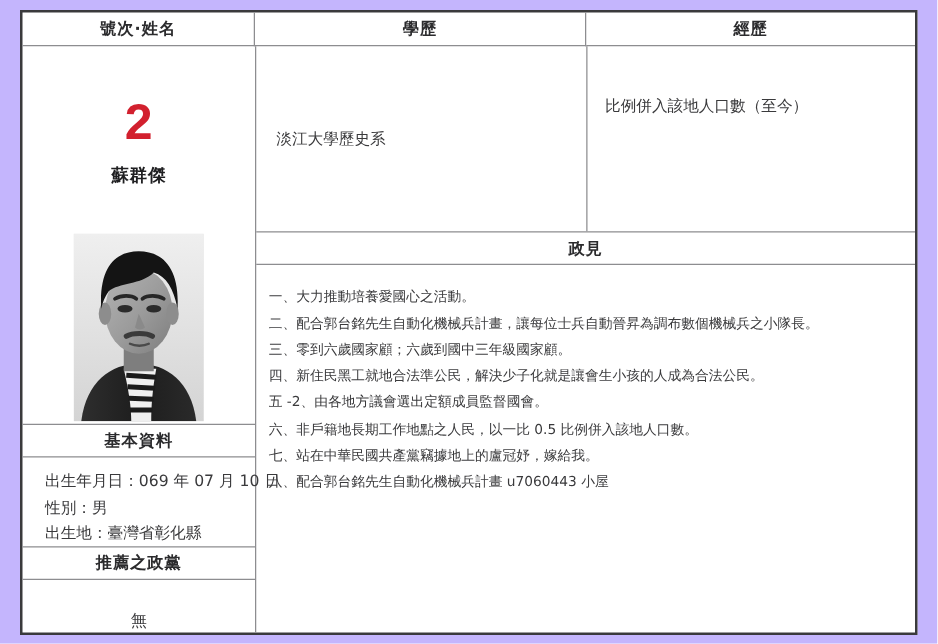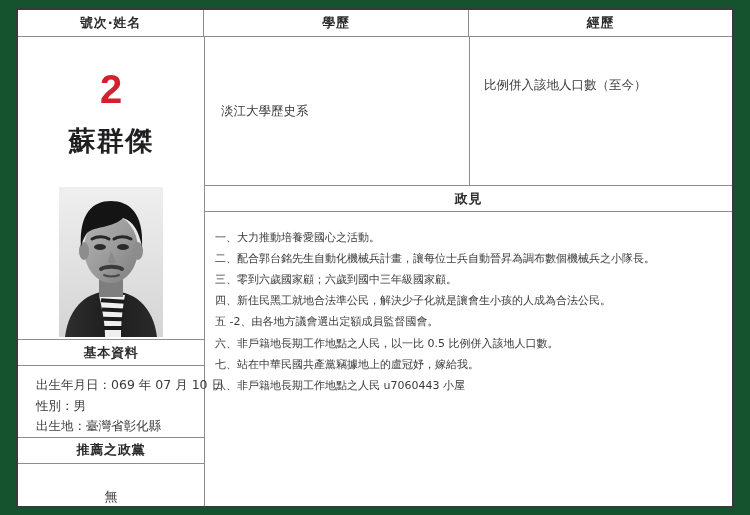--- a/index.html
+++ b/index.html
@@ -13,21 +13,21 @@
     height: 515px;
     font-family: "DejaVu Sans", "Liberation Sans", sans-serif;
     color: #333333;
     overflow: hidden;
   }
 
   .sheet {
     position: relative;
     width: 750px;
     height: 515px;
-    background: #14532d;
+    background: #c4b5fd;
   }
 
   
   .bulletin {
     position: absolute;
     left: 16px;
     top: 8px;
     width: 718px;
     height: 500px;
     box-sizing: border-box;
@@ -88,21 +88,21 @@
   }
   .cand-number {
     font-size: 40px;
     font-weight: bold;
     line-height: 1;
     color: #d2202e;
     font-family: "Liberation Sans", "DejaVu Sans", sans-serif;
   }
   .cand-name {
     margin-top: 14px;
-    font-size: 27px;
+    font-size: 14px;
     font-weight: bold;
     letter-spacing: .05em;
     color: #1f1f21;
   }
 
   .photo-block {
     height: 158px;
     display: flex;
     align-items: flex-start;
     justify-content: center;
@@ -317,19 +317,19 @@
         <div class="policy-head">政見</div>
 
         <div class="policy-body">
           <div class="policy-line">一、大力推動培養愛國心之活動。</div>
           <div class="policy-line">二、配合郭台銘先生自動化機械兵計畫，讓每位士兵自動晉昇為調布數個機械兵之小隊長。</div>
           <div class="policy-line">三、零到六歲國家顧；六歲到國中三年級國家顧。</div>
           <div class="policy-line">四、新住民黑工就地合法準公民，解決少子化就是讓會生小孩的人成為合法公民。</div>
           <div class="policy-line">五 -2、由各地方議會選出定額成員監督國會。</div>
           <div class="policy-line">六、非戶籍地長期工作地點之人民，以一比 0.5 比例併入該地人口數。</div>
           <div class="policy-line">七、站在中華民國共產黨竊據地上的盧冠妤，嫁給我。</div>
-          <div class="policy-line">八、非戶籍地長期工作地點之人民 u7060443 小屋</div>
+          <div class="policy-line">八、配合郭台銘先生自動化機械兵計畫 u7060443 小屋</div>
         </div>
       </div>
 
     </div>
   </div>
 </div>
 
 </body></html>

